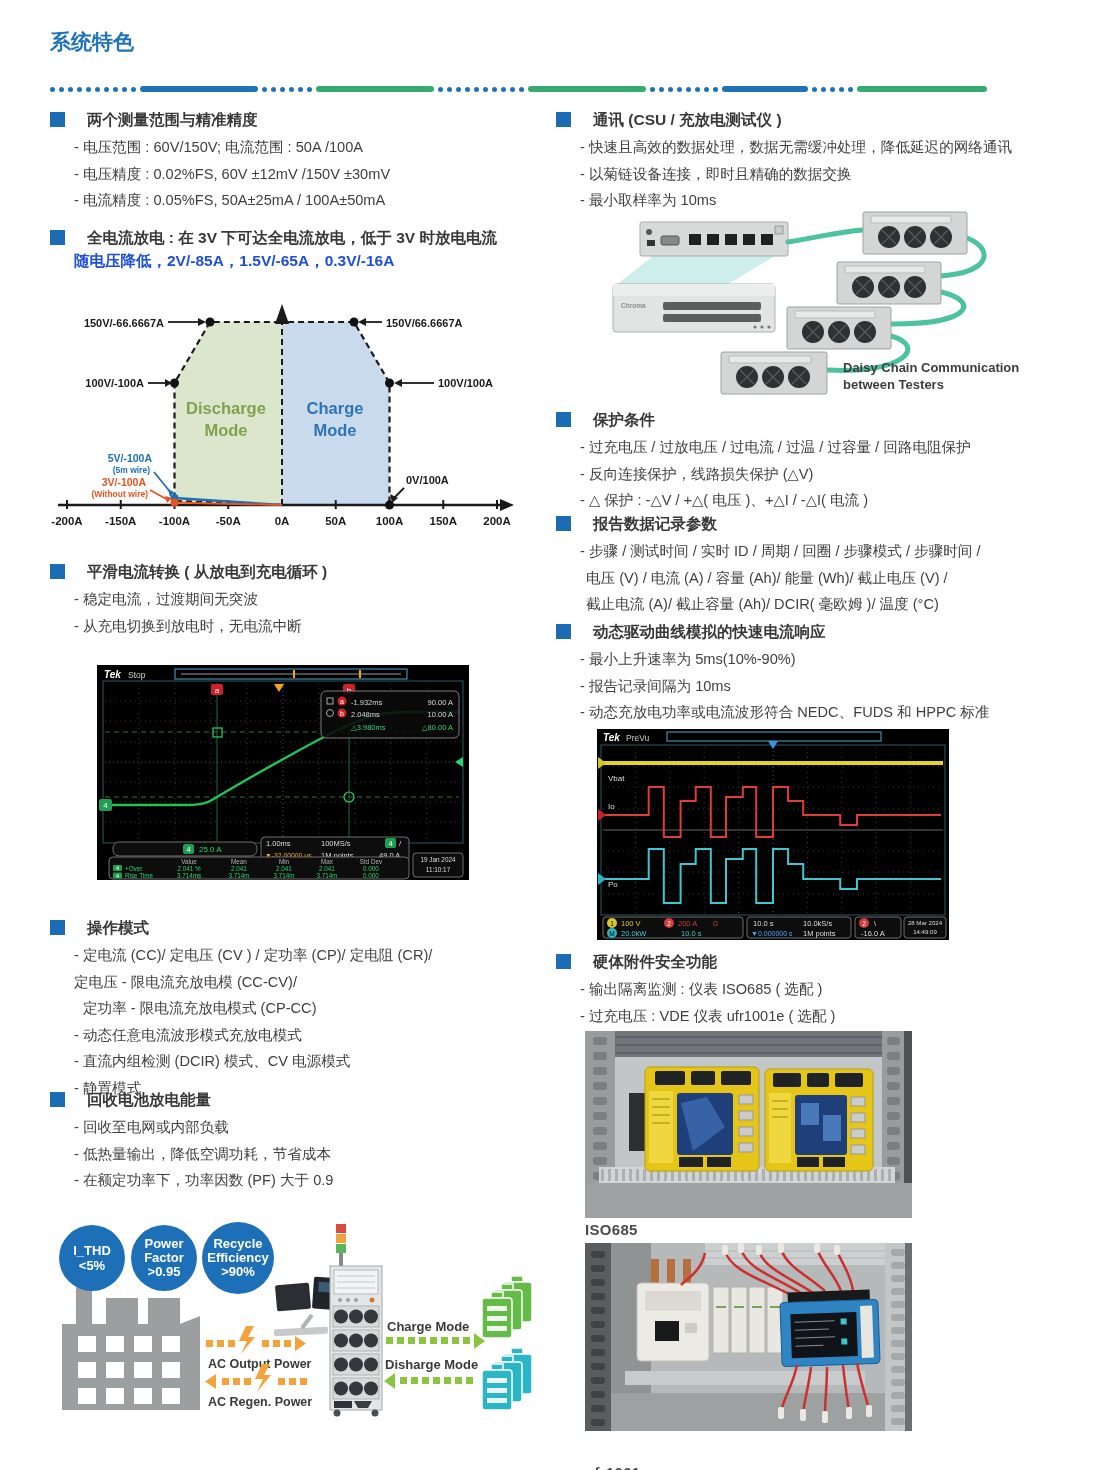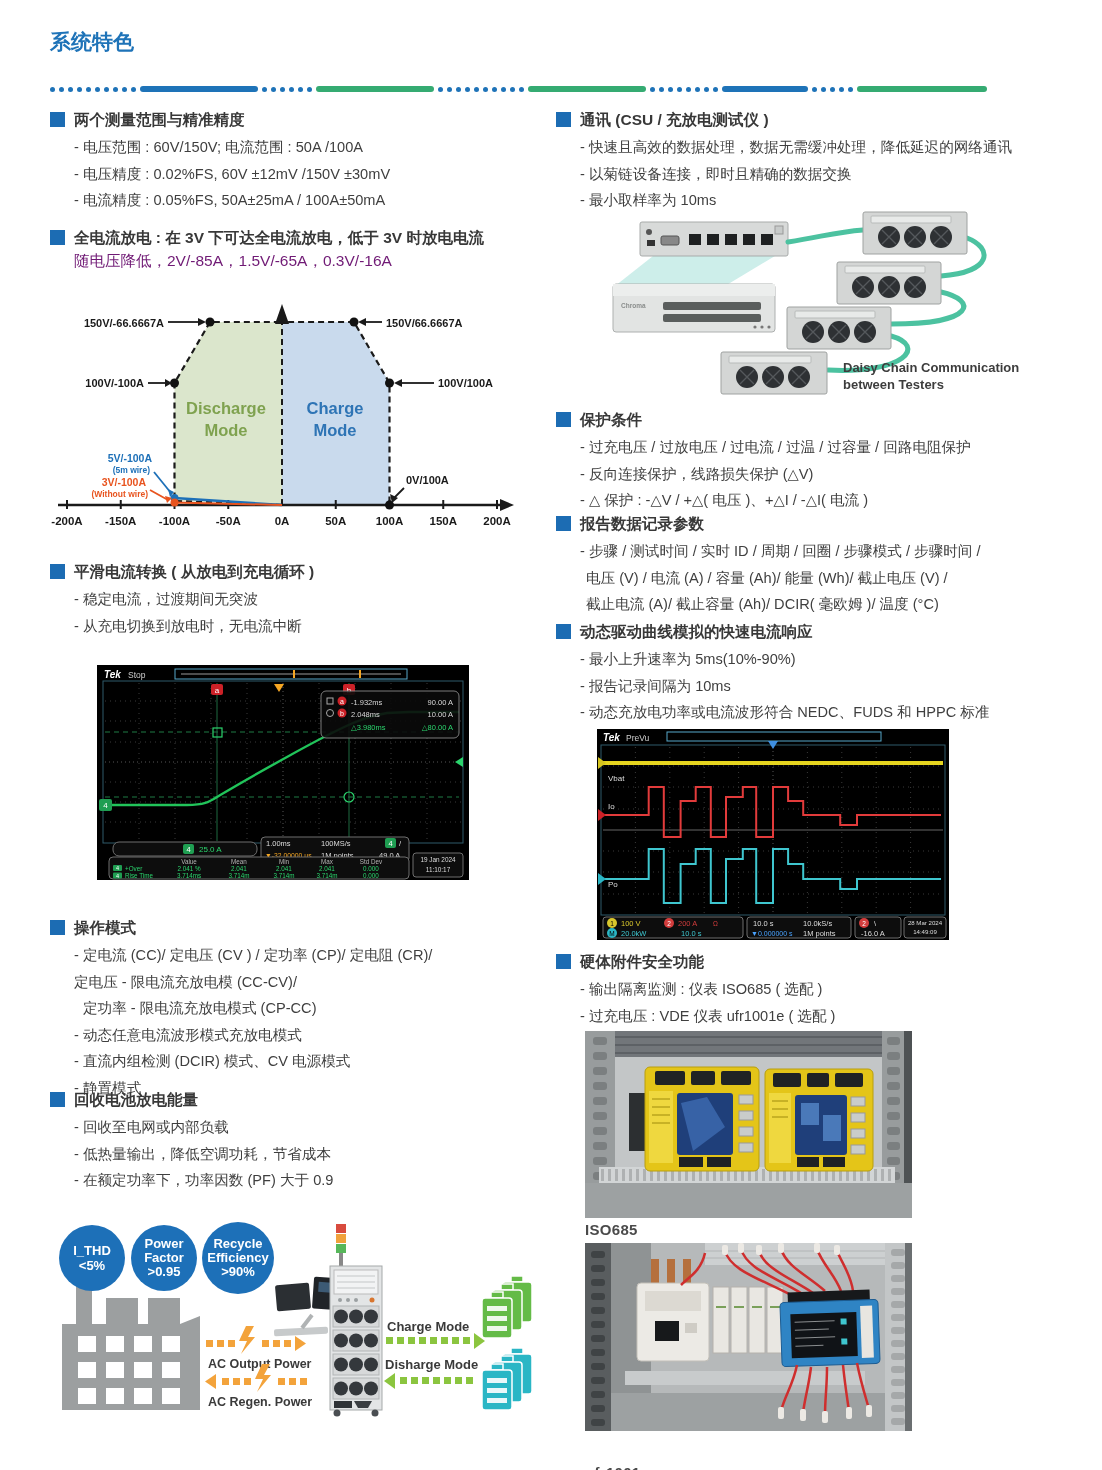--- a/index.html
+++ b/index.html
@@ -5,24 +5,24 @@
   html,body{margin:0;padding:0;background:#fff;}
   body{font-family:"Liberation Sans","DejaVu Sans",sans-serif;}
   .page{position:relative;width:1102px;height:1470px;background:#fff;overflow:hidden;color:#3d3d3d;}
   .page-title{position:absolute;left:50px;top:28px;font-size:21px;font-weight:700;color:#1e73b8;}
   .divider{position:absolute;left:50px;top:86px;width:1014px;display:flex;align-items:center;gap:4px;}
   .dot{width:5px;height:5px;border-radius:50%;background:#1e73b8;flex:none;}
   .dash{height:6px;border-radius:3px;background:#1e73b8;flex:none;}
   .dash.g{background:#35ab72;}
   .sec{position:absolute;width:505px;}
   .sec.r{width:520px;}
-  .h{display:flex;gap:9px;font-weight:700;font-size:15.5px;color:#383838;line-height:1.5;}
+  .h{display:flex;gap:22px;font-weight:700;font-size:15.5px;color:#383838;line-height:1.5;}
   .sq{width:15px;height:15px;background:#1c6cb3;flex:none;margin-top:4px;}
   .h .tw{flex:1;}
-  .h2line{margin-left:24px;font-weight:400;font-size:15.5px;line-height:1.6;color:#701a75;}
+  .h2line{margin-left:24px;font-weight:700;font-size:15.5px;line-height:1.6;color:#1d4ed8;}
   .items{margin:3px 0 0 24px;font-size:14.6px;line-height:1.82;color:#3f3f3f;font-weight:500;}
   .items div{white-space:nowrap;}
   .scene{position:absolute;}
   .scope{position:absolute;background:#f0abfc;border-radius:2px;}
   .caption{position:absolute;font-size:15px;font-weight:600;color:#4a4a4a;letter-spacing:.3px;}
   svg text{font-family:"Liberation Sans","DejaVu Sans",sans-serif;}
 </style>
 </head>
 <body>
 

